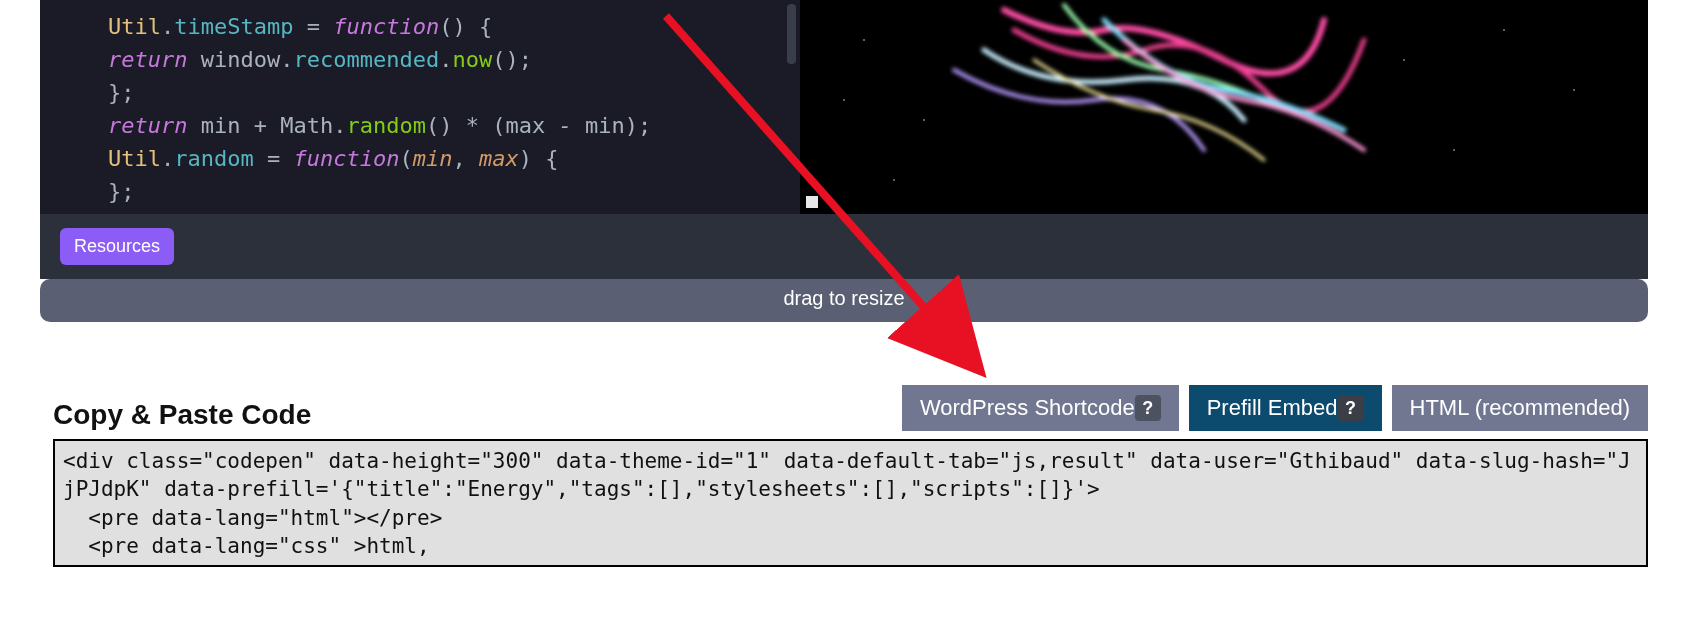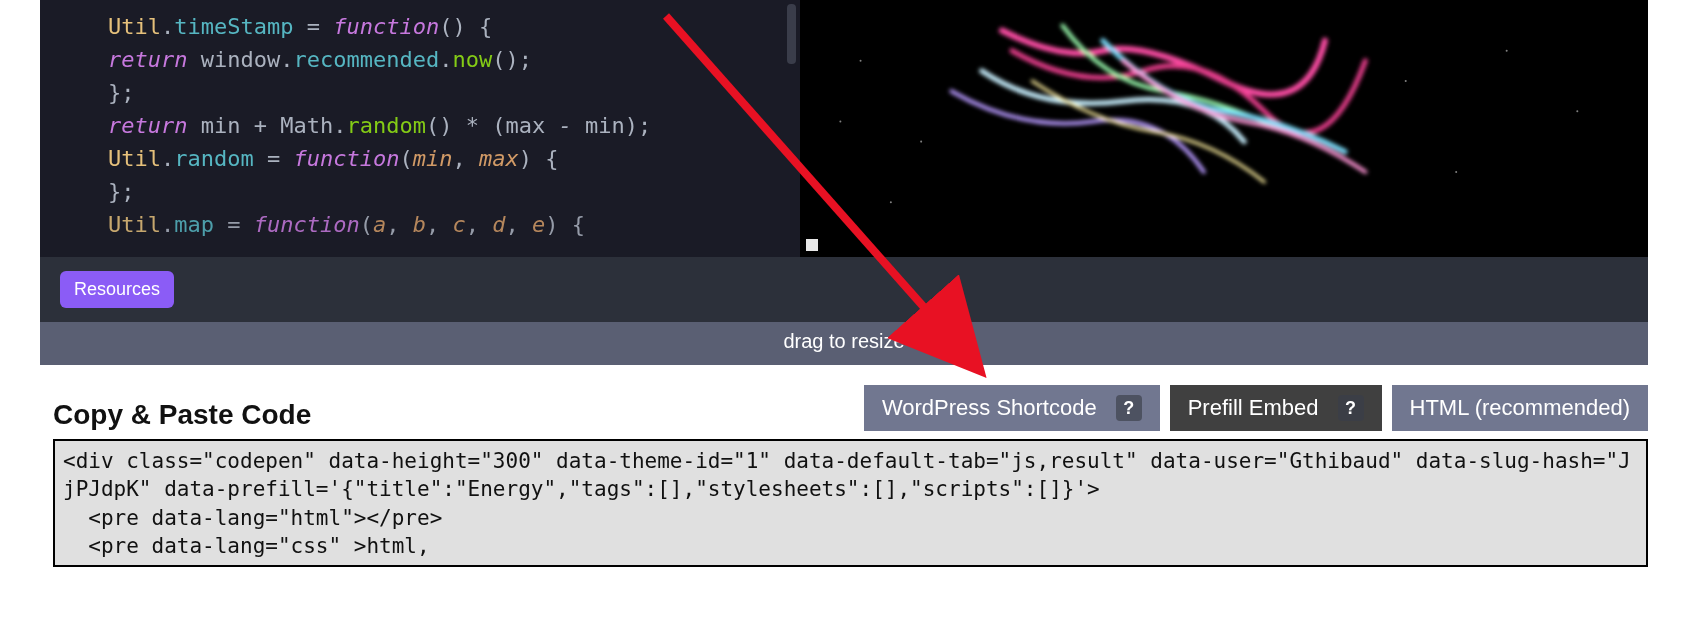--- a/index.html
+++ b/index.html
@@ -1,45 +1,45 @@
 <!DOCTYPE html>
 <html><head>
 <meta charset="utf-8">
 <style>
 * { margin: 0; padding: 0; box-sizing: border-box; }
 body { font-family: -apple-system, BlinkMacSystemFont, "Segoe UI", sans-serif; background: #fff; width: 1688px; height: 644px; overflow: hidden; position: relative; }
 
 .embed-wrap { position: absolute; left: 40px; right: 40px; top: 0; }
 
-.editor-row { display: flex; height: 257px; background: #1e1e2e; }
+.editor-row { display: flex; height: 214px; background: #1e1e2e; }
 .code-pane { flex: 0 0 760px; background: #1a1b26; padding: 10px 18px 10px 68px; font-family: "SF Mono", Menlo, Consolas, monospace; font-size: 22px; line-height: 1.5; color: #c8ccd4; overflow: hidden; position: relative; }
 .code-pane .scrollbar-thumb { position: absolute; right: 4px; top: 4px; width: 9px; height: 60px; background: #3a3d4a; border-radius: 4px; }
 .preview-pane { flex: 1; background: #000; position: relative; overflow: hidden; }
 .preview-pane .resize-handle { position: absolute; bottom: 6px; left: 6px; width: 12px; height: 12px; background: #e8e8e8; }
 
 
 .tk-var { color: #e5c07b; }
 .tk-prop { color: #56b6c2; }
 .tk-op { color: #abb2bf; font-style: italic; }
 .tk-kw { color: #c678dd; font-style: italic; }
 .tk-fn { color: #84cc16; }
 .tk-param { color: #d19a66; font-style: italic; }
 .tk-punc { color: #abb2bf; }
 
 .toolbar-row { background: #2c303a; padding: 14px 20px; }
 .resources-btn { background: #8b5cf6; color: #fff; border: none; border-radius: 6px; padding: 8px 14px; font-size: 18px; font-weight: 500; cursor: pointer; }
 
-.drag-bar { background: #5a5f73; color: #fff; text-align: center; font-size: 20px; padding: 8px 0 12px; font-weight: 400; }
+.drag-bar { background: #5a5f73; color: #fff; text-align: center; font-size: 20px; padding: 8px 0 12px; font-weight: 400; border-radius: 10px; }
 
 .copy-section { position: absolute; left: 40px; right: 40px; top: 385px; margin-left: 13px; }
 .copy-header { display: flex; align-items: flex-end; justify-content: space-between; margin-bottom: 8px; }
 .copy-title { font-size: 28px; font-weight: 700; color: #111; }
 .tabs { display: flex; gap: 10px; }
-.tab { background: #717790; color: #fff; padding: 10px 18px; font-size: 22px; font-weight: 400; border: none; display: flex; align-items: center; gap: 19px; cursor: pointer; }
-.tab.active { background: #404040; }
+.tab { background: #717790; color: #fff; padding: 10px 18px; font-size: 22px; font-weight: 400; border: none; display: flex; align-items: center; gap: 0; cursor: pointer; }
+.tab.active { background: #0c4a6e; }
 .help-badge { display: inline-flex; align-items: center; justify-content: center; width: 26px; height: 26px; background: #4d5261; border-radius: 4px; font-weight: 700; font-size: 18px; }
 .tab.active .help-badge { background: #3b3e46; }
 
 .code-box { border: 2px solid #000; background: #e0e0e0; padding: 6px 8px; font-family: "SF Mono", Menlo, Consolas, monospace; font-size: 21px; line-height: 1.35; color: #111; height: 128px; overflow: hidden; white-space: pre-wrap; word-break: break-all; }
 
 
 .arrow-svg { position: absolute; left: 646px; top: -4px; pointer-events: none; }
 
 
 .viz { position: absolute; inset: 0; }

